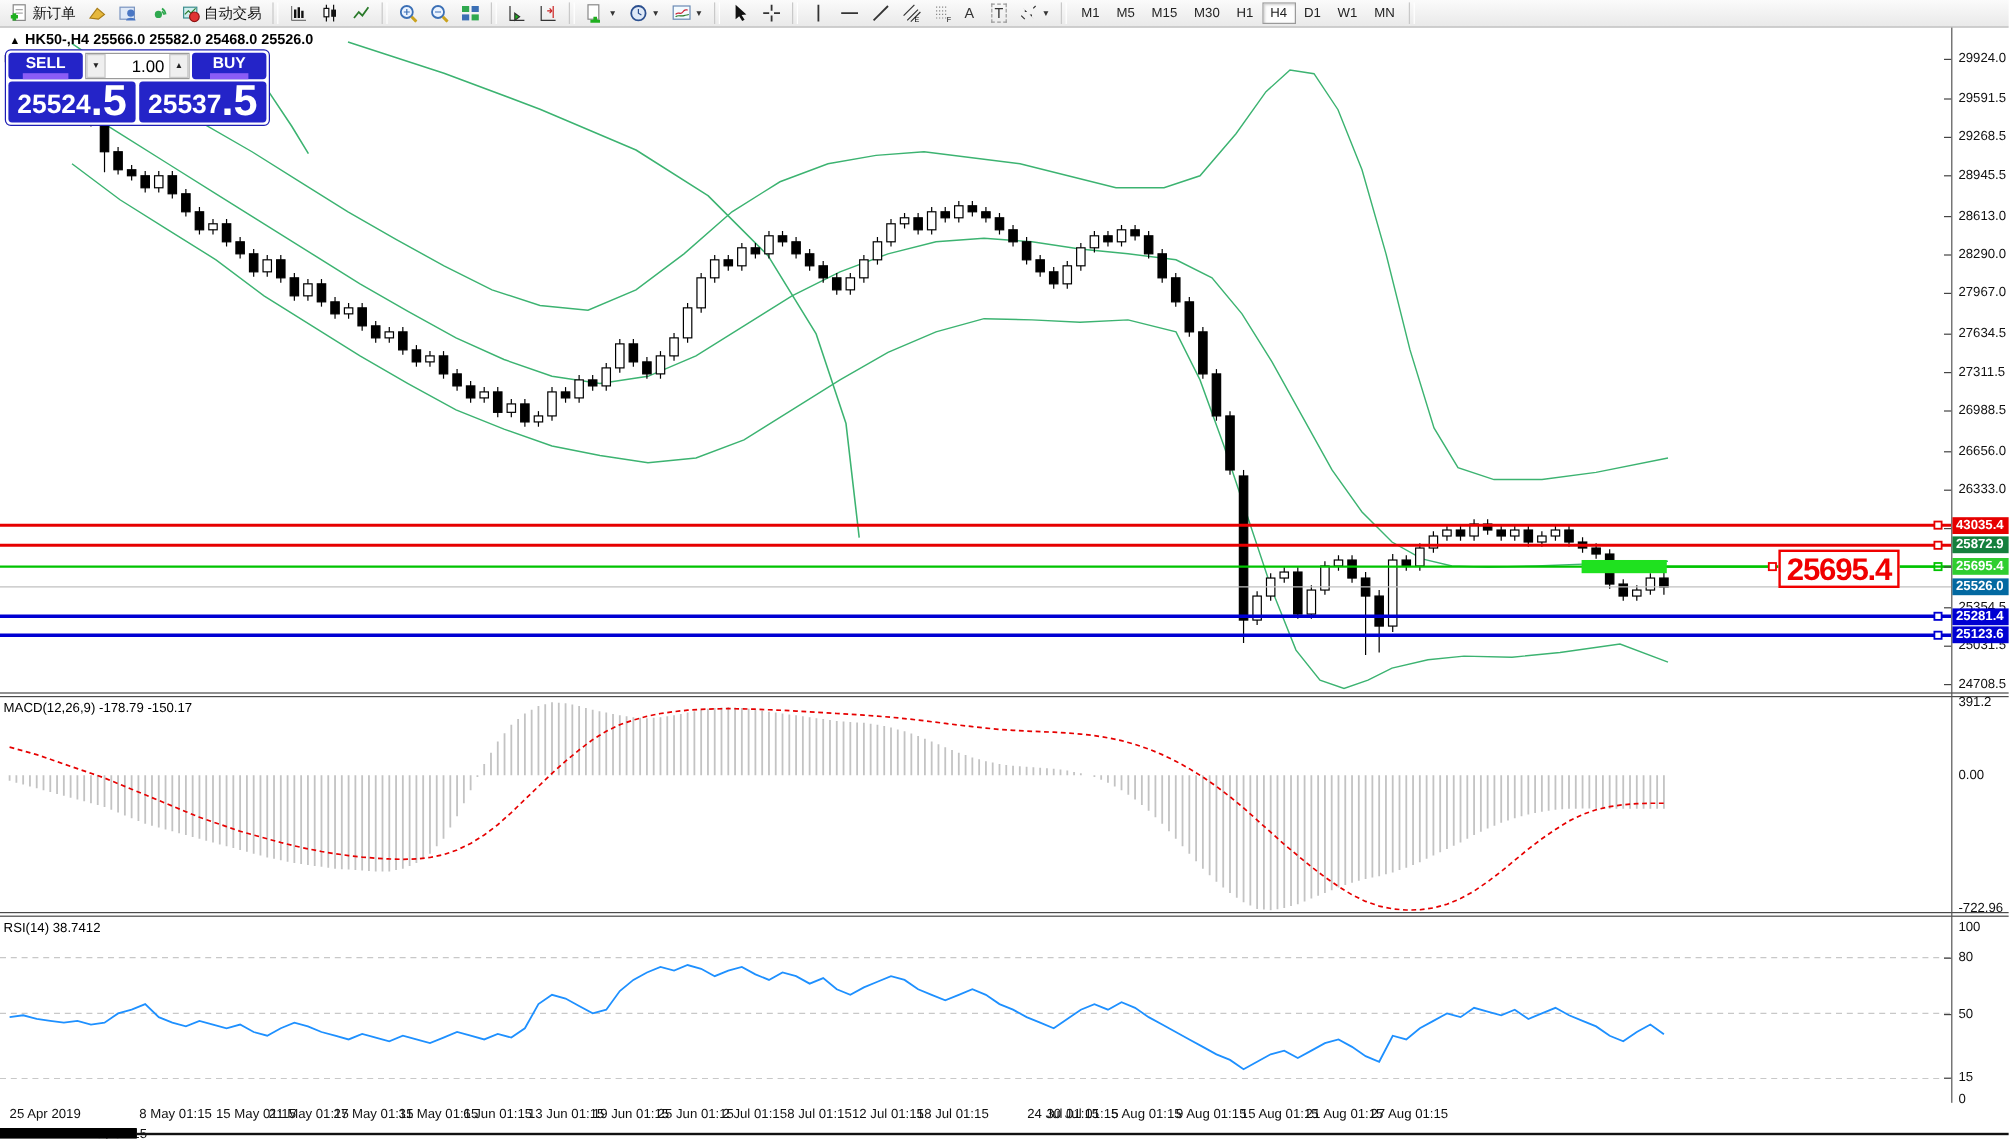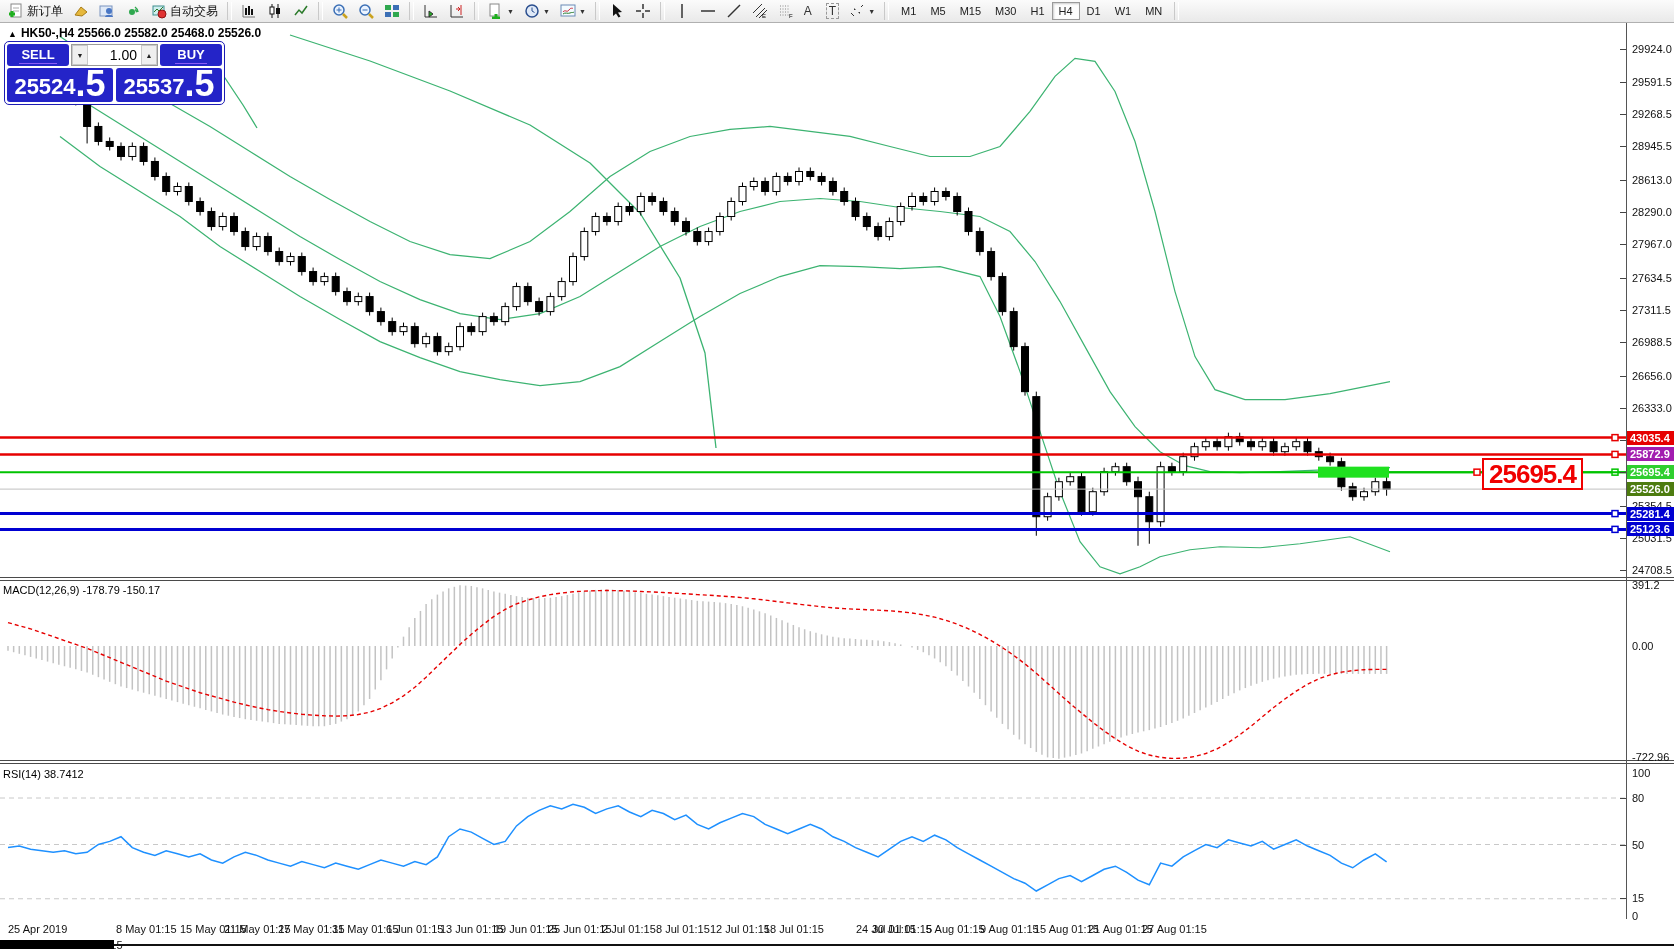--- a/index.html
+++ b/index.html
@@ -36,21 +36,21 @@
   #ohlc-header .tri { font-size:9px; margin-right:4px; }
 
   
   #trade-panel { position:absolute; left:4px; top:41px; width:221px; height:64px;
     background:#fff; border:1px solid #1d1db4; border-radius:5px; padding:2px; z-index:40;
     display:flex; flex-direction:column; gap:2px; }
   #tp-top { display:flex; height:26px; gap:2px; }
   .tp-side-btn { background:#2424c8; color:#fff; font-size:13px; font-weight:bold;
     display:flex; align-items:center; justify-content:center; border-radius:3px; }
   #sell-btn { width:62px; } #buy-btn { width:62px; }
-  .tp-underline { border-bottom:1px solid #8b5cf6; padding:0 2px 1px; }
+  .tp-underline { border-bottom:5px solid #8b5cf6; padding:0 2px 1px; }
   #vol-group { flex:1; display:flex; border:1px solid #9a9a9a; background:#fff; }
   .vol-arrow { width:16px; background:#efefef; border:1px solid #c9c9c9; font-size:7px;
     display:flex; align-items:center; justify-content:center; color:#222; }
   #vol-value { flex:1; font-size:14px; color:#000; display:flex; align-items:center; justify-content:flex-end; padding-right:4px; }
   #tp-prices { display:flex; flex:1; gap:3px; }
   .tp-price { flex:1; background:#2424c8; color:#fff; border-radius:3px;
     display:flex; align-items:flex-end; justify-content:center; padding-bottom:2px; }
   .pr-main { font-size:22px; font-weight:bold; line-height:26px; }
   .pr-frac { font-size:36px; font-weight:bold; line-height:32px; }
 
@@ -877,23 +877,23 @@
       <div class="ytick-text" style="top:434.17417192034424px;">26010.0</div>
       <div class="ytick-dash" style="top:472.4967977584309px;"></div>
       <div class="ytick-text" style="top:466.4967977584309px;">25687.0</div>
       <div class="ytick-dash" style="top:505.77008906234363px;"></div>
       <div class="ytick-text" style="top:499.77008906234363px;">25354.5</div>
       <div class="ytick-dash" style="top:538.0927149004303px;"></div>
       <div class="ytick-text" style="top:532.0927149004303px;">25031.5</div>
       <div class="ytick-dash" style="top:570.415340738517px;"></div>
       <div class="ytick-text" style="top:564.415340738517px;">24708.5</div>
       <div class="ylabel-box" style="top:430.62203542479733px;background:#e60000;">43035.4</div>
-      <div class="ylabel-box" style="top:447.3937756429499px;background:#a21caf;">25872.9</div>
+      <div class="ylabel-box" style="top:447.3937756429499px;background:#15803d;">25872.9</div>
       <div class="ylabel-box" style="top:465.1562093465424px;background:#2fce2f;">25695.4</div>
-      <div class="ylabel-box" style="top:482.10807565295704px;background:#4d7c0f;">25526.0</div>
+      <div class="ylabel-box" style="top:482.10807565295704px;background:#0369a1;">25526.0</div>
       <div class="ylabel-box" style="top:506.58520964675256px;background:#0000d2;">25281.4</div>
       <div class="ylabel-box" style="top:522.3762633843692px;background:#0000d2;">25123.6</div>
       <div class="ytick-text" style="top:579px;">391.2</div>
       <div class="ytick-text" style="top:640px;">0.00</div>
       <div class="ytick-text" style="top:751px;">-722.96</div>
       <div class="ytick-text" style="top:767px;">100</div>
       <div class="ytick-text" style="top:792px;">80</div>
       <div class="ytick-text" style="top:839px;">50</div>
       <div class="ytick-text" style="top:892px;">15</div>
       <div class="ytick-text" style="top:910px;">0</div>

